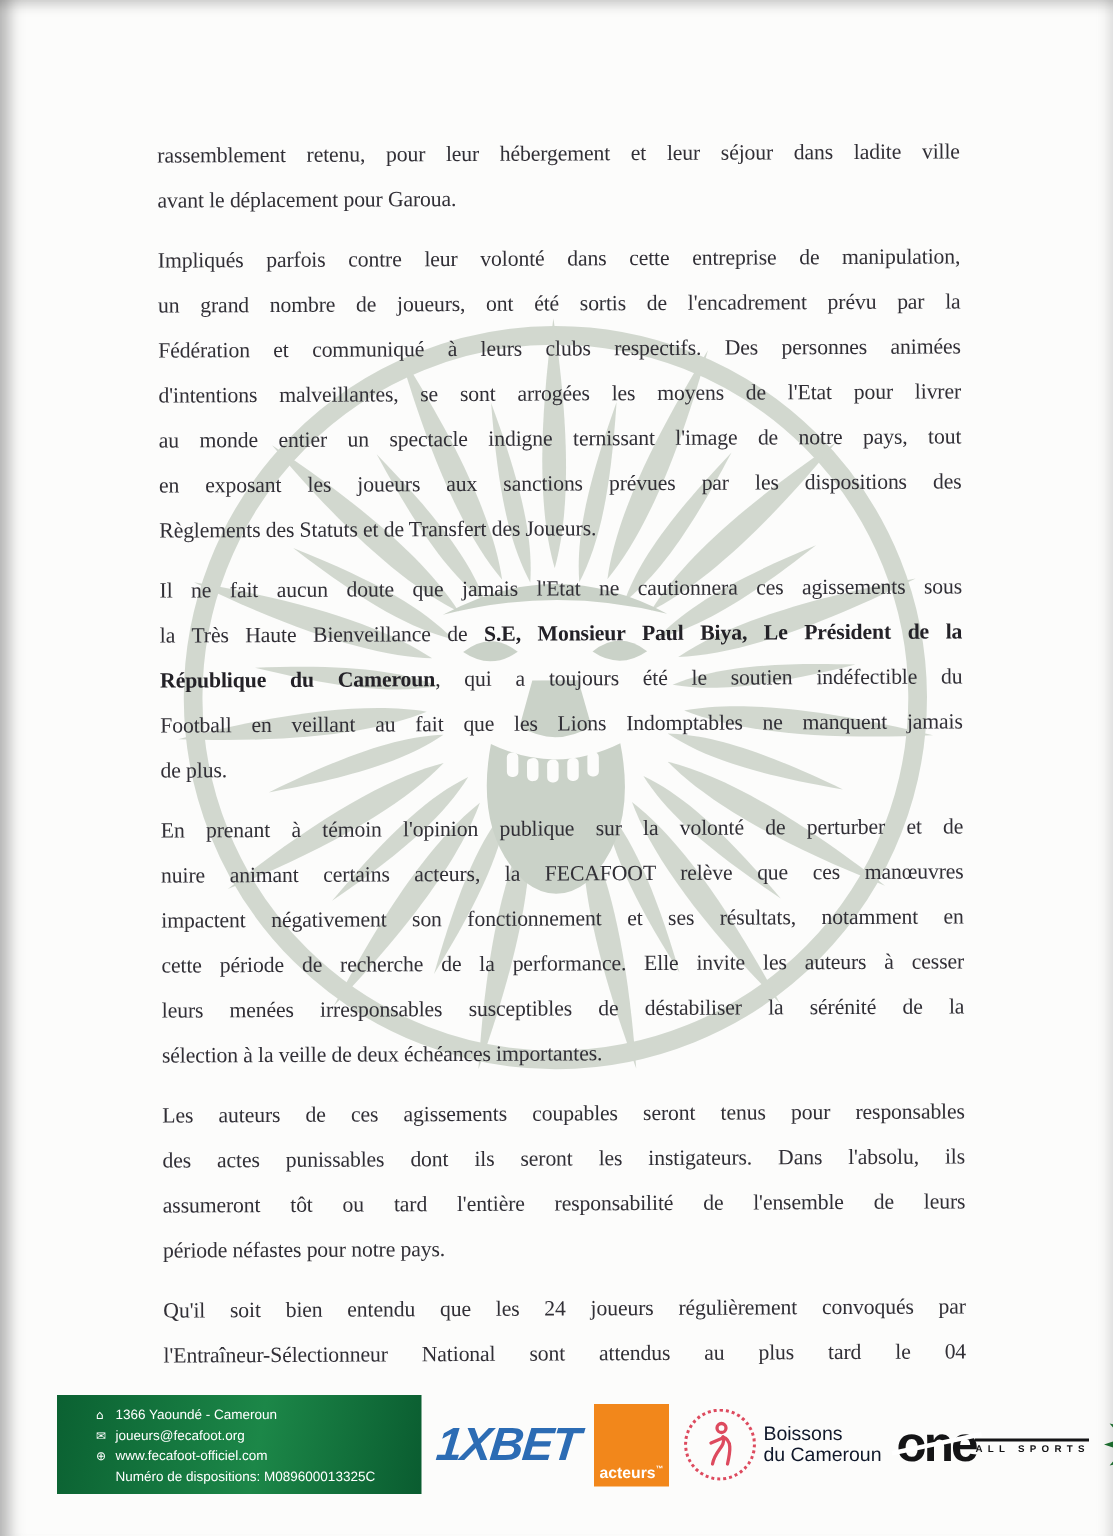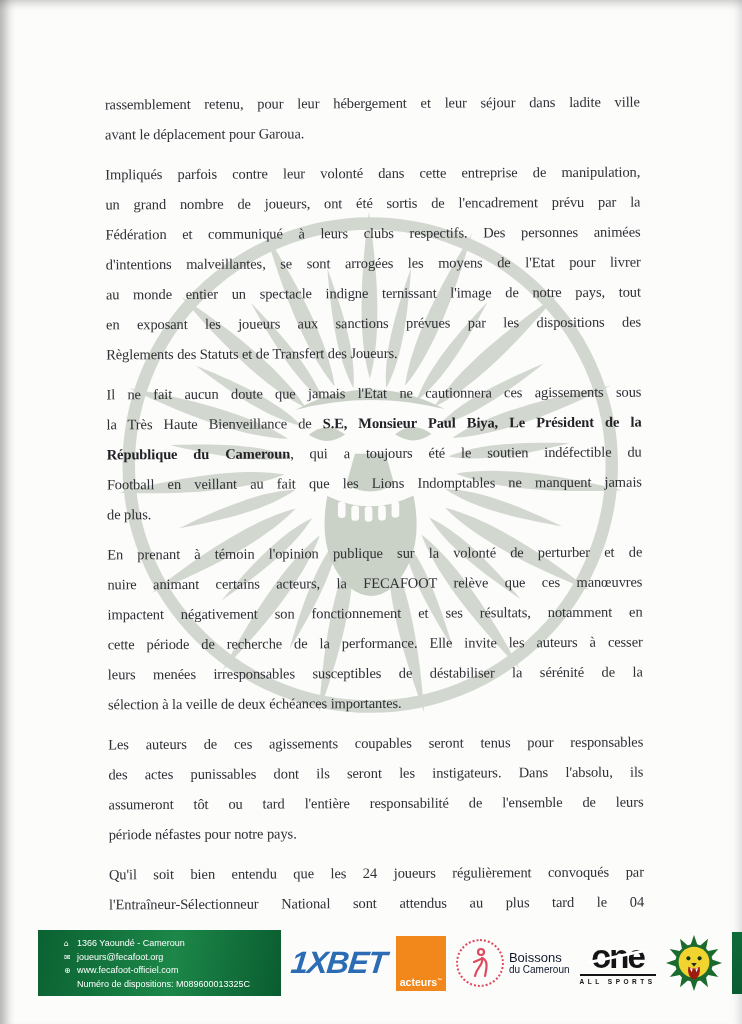--- a/index.html
+++ b/index.html
@@ -47,22 +47,22 @@
     color:#fff;font-size:10.5px;font-weight:bold;
   }
   .orange-label sup{font-size:5px;}
   .boissons{display:flex;align-items:center;gap:5px;flex:0 0 auto;}
   .b-circle{
     width:44px;height:44px;border:2px dotted #dd4a5e;border-radius:50%;
     display:flex;align-items:center;justify-content:center;flex:0 0 44px;
   }
   .b-text{color:#0f172a;line-height:1.05;}
   .b-line1{font-size:13px;}
-  .b-line2{font-size:10px;}
-  .one{display:flex;flex-direction:column;align-items:center;color:#141416;flex:0 0 auto;}
+  .b-line2{font-size:13px;}
+  .one{display:flex;flex-direction:row;align-items:center;color:#141416;flex:0 0 auto;}
   .one-word{position:relative;font-size:33px;font-weight:bold;letter-spacing:-2px;line-height:30px;}
   .one-word::after{
     content:"";position:absolute;left:-4px;right:-4px;top:13px;height:3px;
     background:#fff;transform:rotate(-12deg);
   }
   .one-sub{margin-top:2px;border-top:2px solid #141416;padding-top:2px;
     font-size:6.5px;letter-spacing:3.5px;font-weight:bold;}
   .lion-logo{flex:0 0 56px;width:56px;height:58px;}
   .green-rect{flex:0 0 30px;width:30px;height:62px;
     background:linear-gradient(180deg,#0e6a39,#0a5c31);}

